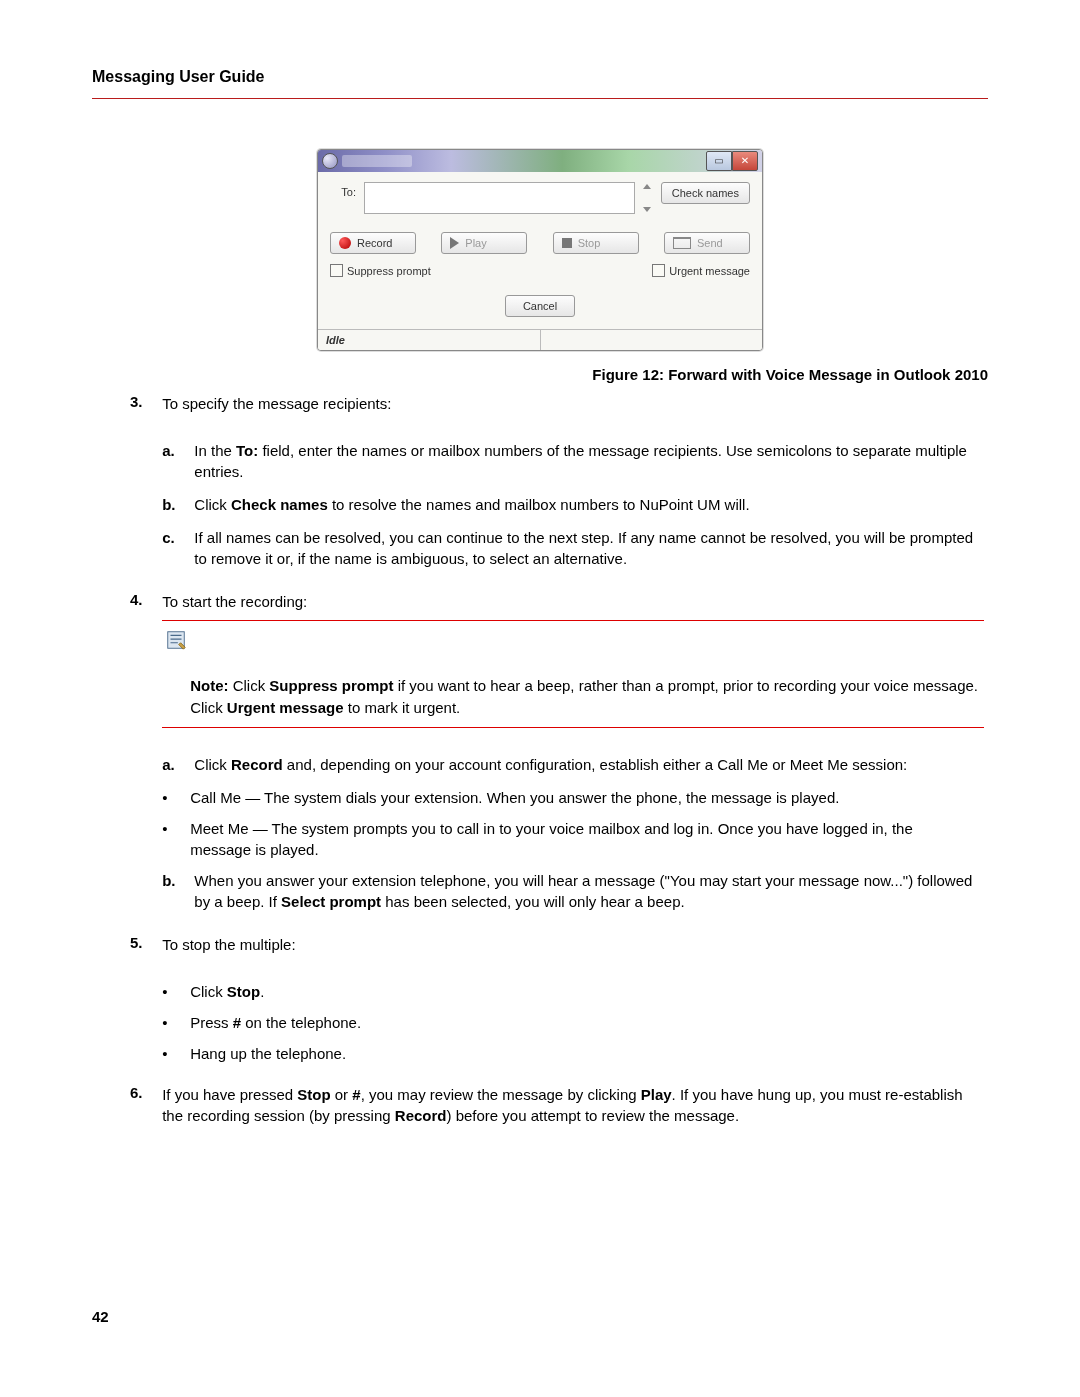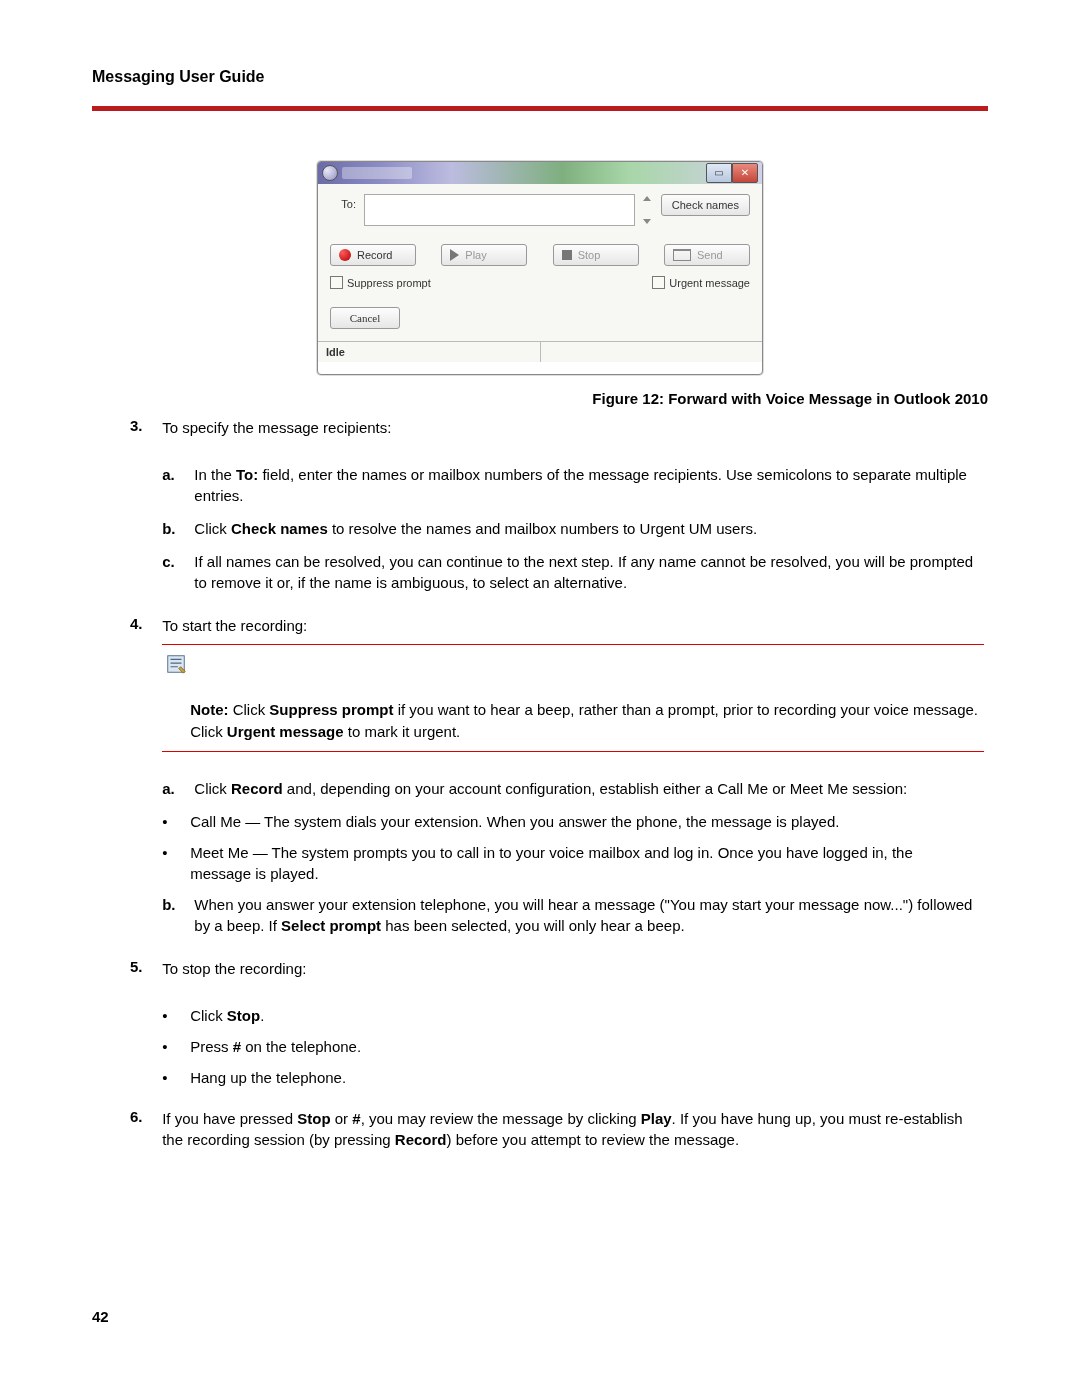--- a/index.html
+++ b/index.html
@@ -13,22 +13,22 @@
   .page {
     width: 1080px;
     height: 1397px;
     box-sizing: border-box;
     padding: 68px 92px 60px 92px;
     position: relative;
   }
   .header {
     font-weight: bold;
     font-size: 16px;
-    padding-bottom: 20px;
-    border-bottom: 5px solid #b91c1c;
+    padding-bottom: 12px;
+    border-bottom: 1px solid #b91c1c;
     margin-bottom: 50px;
   }
 
   
   .figure-wrap {
     text-align: center;
     margin-bottom: 10px;
   }
   .dialog {
     display: inline-block;
@@ -122,25 +122,26 @@
   .play-tri { width:0;height:0;border-top:6px solid transparent;border-bottom:6px solid transparent;border-left:9px solid #777; }
   .stop-sq { width:10px;height:10px;background:#777; }
   .env  { width:16px;height:10px;border:1px solid #888;position:relative; }
   .env:before { content:""; position:absolute; top:0;left:0;right:0;border-top:1px solid #888; transform-origin:top; }
   .row3 {
     display:flex; justify-content:space-between; margin-bottom: 18px;
     font-size: 11px;
   }
   .chk { display:flex; align-items:center; gap:4px; }
   .chk .box { width:11px;height:11px;border:1px solid #777;background:#fafaf5; }
-  .row4 { display:flex; justify-content:flex-start; margin-bottom: 12px; font-family: Liberation Serif, serif; }
+  .row4 { display:flex; justify-content:center; margin-bottom: 12px; }
   .statusbar {
     display:flex; border-top:1px solid #bbb;
     font-size:11px; font-weight:bold; color:#333;
-    margin: 12px -12px;
+    margin: 0 -12px;
+    font-style: italic;
   }
   .statusbar > div { padding: 4px 8px; }
   .statusbar > div:first-child { flex:1; border-right:1px solid #bbb; }
   .statusbar > div:last-child { flex:1; }
 
   .figure-caption {
     text-align: right;
     font-weight: bold;
     font-size: 15px;
     margin: 12px 0 10px 0;
@@ -270,21 +271,21 @@
       <span class="num">3.</span>
       <span class="body">
         <span>To specify the message recipients:</span>
         <div class="subs">
           <div class="sub">
             <span class="let">a.</span>
             <span class="body"><span>In the </span><strong>To:</strong><span> field, enter the names or mailbox numbers of the message recipients. Use semicolons to separate multiple entries.</span></span>
           </div>
           <div class="sub">
             <span class="let">b.</span>
-            <span class="body"><span>Click </span><strong>Check names</strong><span> to resolve the names and mailbox numbers to Urgent UM users.</span></span>
+            <span class="body"><span>Click </span><strong>Check names</strong><span> to resolve the names and mailbox numbers to NuPoint UM will.</span></span>
           </div>
           <div class="sub">
             <span class="let">c.</span>
             <span class="body">If all names can be resolved, you can continue to the next step. If any name cannot be resolved, you will be prompted to remove it or, if the name is ambiguous, to select an alternative.</span>
           </div>
         </div>
       </span>
     </div>
 
     <div class="step">
@@ -320,21 +321,21 @@
             <span class="let">b.</span>
             <span class="body"><span>When you answer your extension telephone, you will hear a message ("You may start your message now...") followed by a beep. If </span><strong>Select prompt</strong><span> has been selected, you will only hear a beep.</span></span>
           </div>
         </div>
       </span>
     </div>
 
     <div class="step">
       <span class="num">5.</span>
       <span class="body">
-        <span>To stop the recording:</span>
+        <span>To stop the multiple:</span>
         <div class="subs">
           <div class="bul">
             <span class="dot">•</span><span class="body"><span>Click </span><strong>Stop</strong><span>.</span></span>
           </div>
           <div class="bul">
             <span class="dot">•</span><span class="body"><span>Press </span><strong>#</strong><span> on the telephone.</span></span>
           </div>
           <div class="bul">
             <span class="dot">•</span><span class="body">Hang up the telephone.</span>
           </div>

